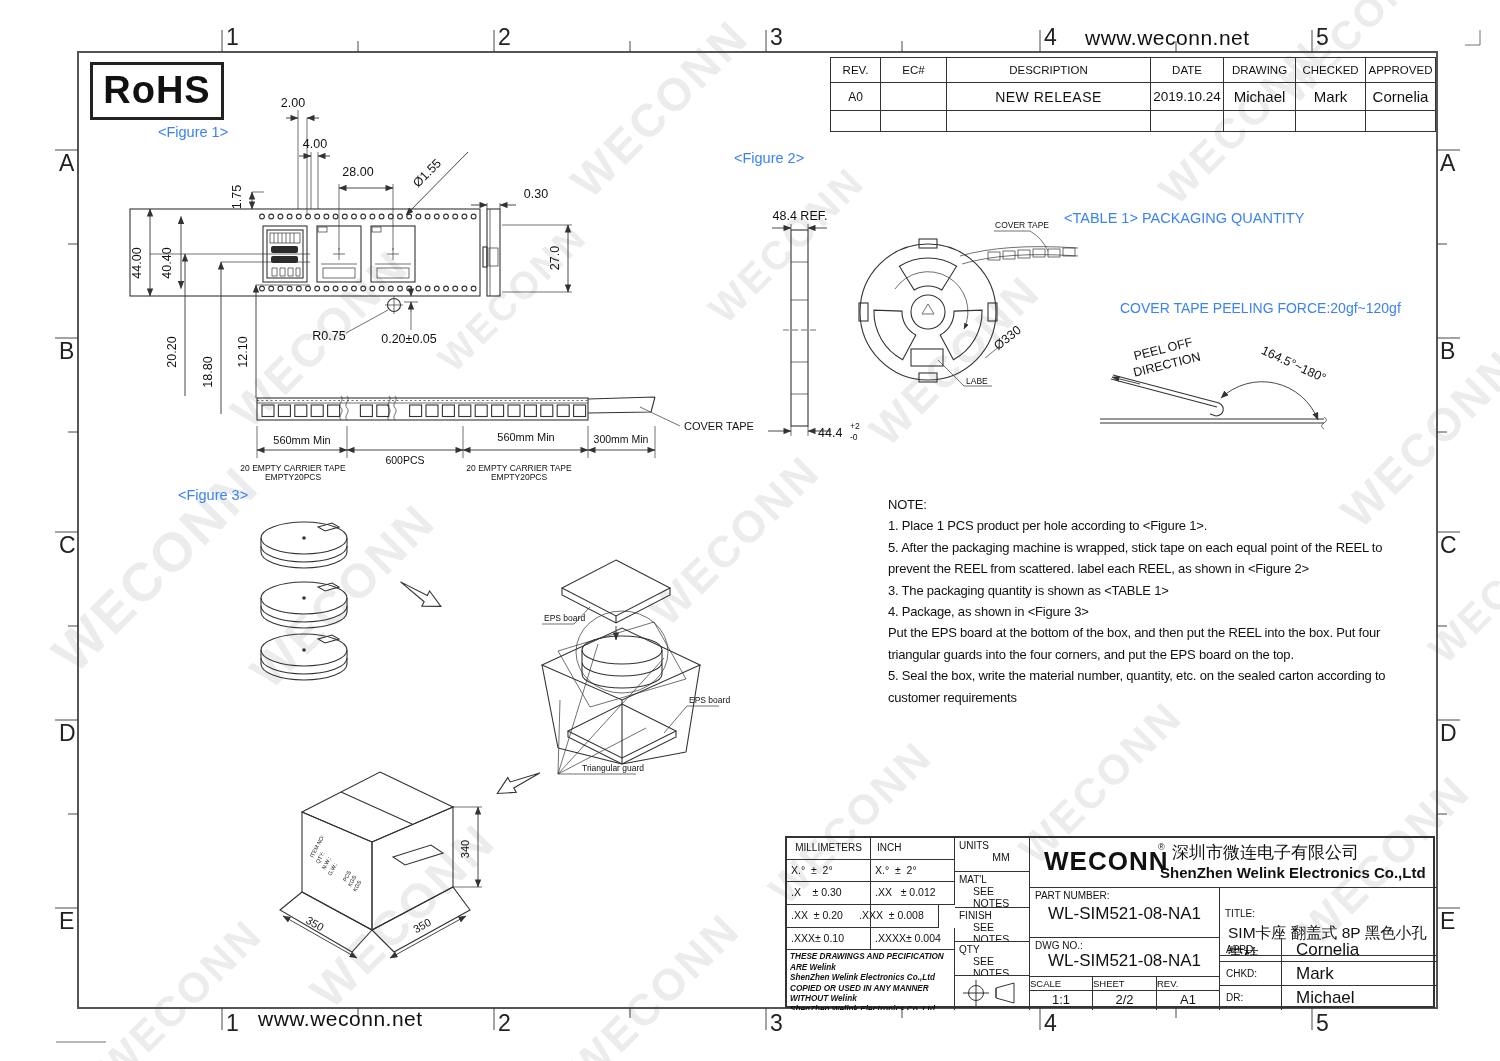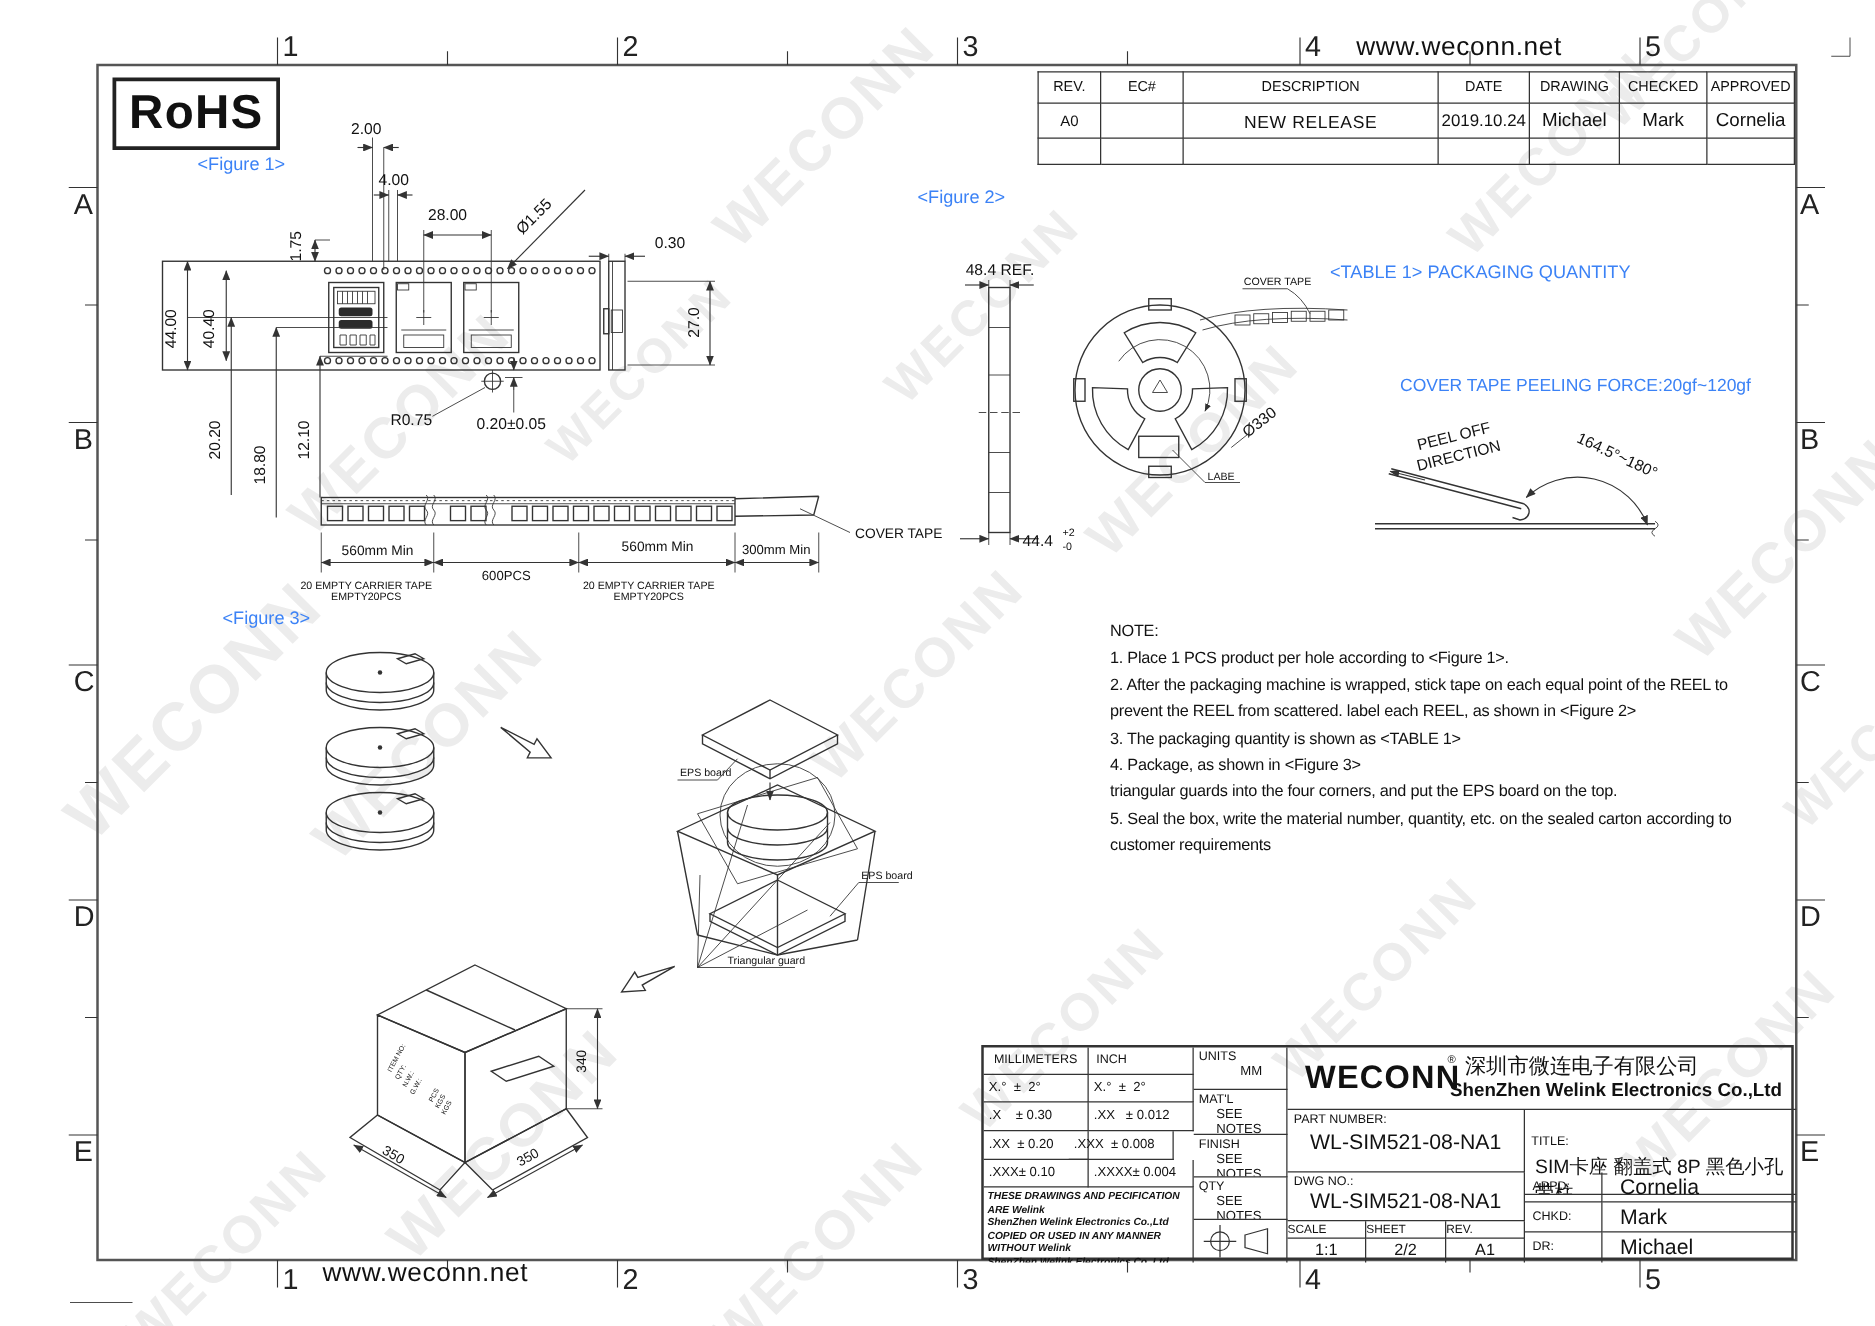--- a/index.html
+++ b/index.html
@@ -483,24 +483,25 @@
   <div class="abs cap" style="left:158px;top:124px">&lt;Figure 1&gt;</div>
   <div class="abs cap" style="left:734px;top:150px">&lt;Figure 2&gt;</div>
   <div class="abs cap" style="left:178px;top:487px">&lt;Figure 3&gt;</div>
   <div class="abs cap" style="left:1064px;top:210px">&lt;TABLE 1&gt; PACKAGING QUANTITY</div>
   <div class="abs cap" style="left:1120px;top:300px;font-size:14px">COVER TAPE PEELING FORCE:20gf~120gf</div>
 
 
   <div id="noteBlk" class="abs">
     <div>NOTE:</div>
     <div>1. Place 1 PCS product per hole according to &lt;Figure 1&gt;.</div>
-    <div>2. After the packaging machine is wrapped, stick tape on each equal point of the REEL to</div>
+    <div>5. After the packaging machine is wrapped, stick tape on each equal point of the REEL to</div>
     <div>prevent the REEL from scattered. label each REEL, as shown in &lt;Figure 2&gt;</div>
     <div>3. The packaging quantity is shown as &lt;TABLE 1&gt;</div>
     <div>4. Package, as shown in &lt;Figure 3&gt;</div>
+    <div>Put the EPS board at the bottom of the box, and then put the REEL into the box. Put four</div>
     <div>triangular guards into the four corners, and put the EPS board on the top.</div>
     <div>5. Seal the box, write the material number, quantity, etc. on the sealed carton according to</div>
     <div>customer requirements</div>
   </div>
 
   <div id="tblk">
     <div class="c br bb tolh" style="left:0;top:0;width:84px;height:22px">MILLIMETERS</div>
     <div class="c br bb tolh" style="left:84px;top:0;width:84px;height:22px;text-align:left;padding-left:6px">INCH</div>
     <div class="c br bb tolv" style="left:0;top:22px;width:84px;height:22px">X.°  ±  2°</div>
     <div class="c br bb tolv" style="left:84px;top:22px;width:84px;height:22px">X.°  ±  2°</div>

